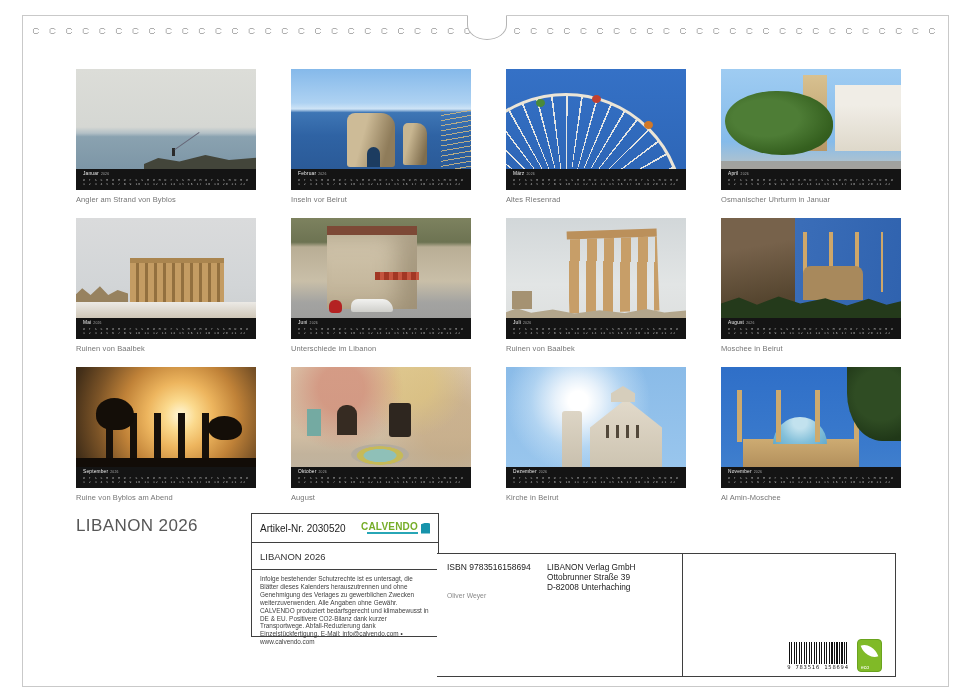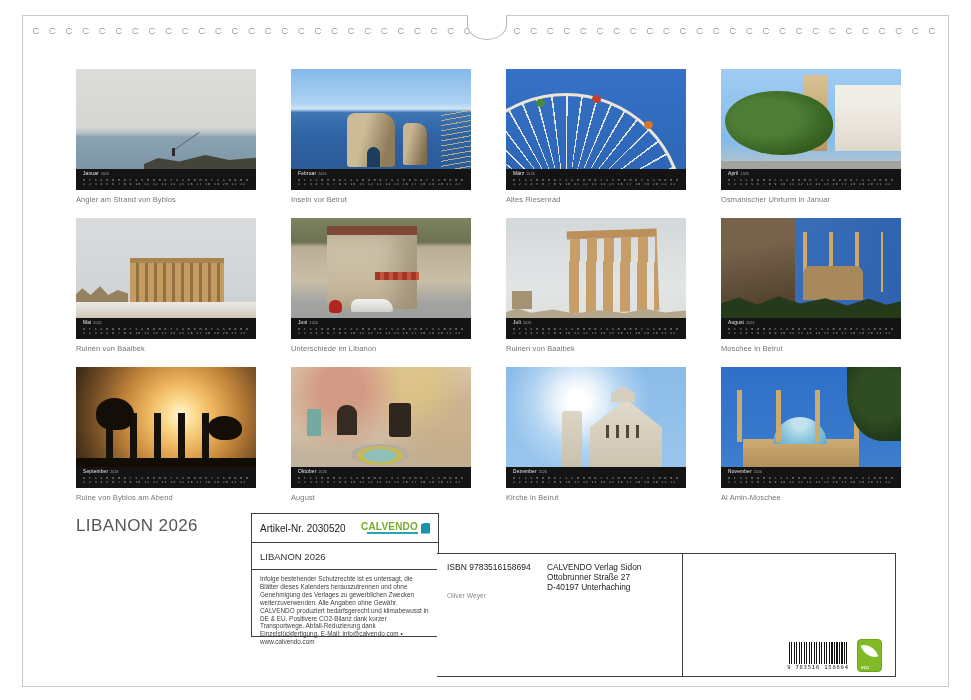--- a/index.html
+++ b/index.html
@@ -375,23 +375,23 @@
         </span>
       </div>
       <div class="bl-row2">LIBANON 2026</div>
       <div class="bl-row3">Infolge bestehender Schutzrechte ist es untersagt, die Blätter dieses Kalenders herauszutrennen und ohne Genehmigung des Verlages zu gewerblichen Zwecken weiterzuverwenden. Alle Angaben ohne Gewähr. CALVENDO produziert bedarfsgerecht und klimabewusst in DE &amp; EU. Positivere CO2-Bilanz dank kurzer Transportwege. Abfall-Reduzierung dank Einzelstückfertigung. E-Mail: info@calvendo.com • www.calvendo.com</div>
     </div>
 
     <div class="box-right">
       <div class="cellA">
         <div class="isbn">ISBN 9783516158694</div>
         <div class="addr">
-          <div>CALVENDO Verlag Sidon</div>
-          <div>Ottobrunner Straße 27</div>
-          <div>D-40197 Unterhaching</div>
+          <div>LIBANON Verlag GmbH</div>
+          <div>Ottobrunner Straße 39</div>
+          <div>D-82008 Unterhaching</div>
         </div>
         <div class="author">Oliver Weyer</div>
       </div>
       <div class="barcode">
         <div class="bars"></div>
         <div class="bdigits">9 783516 158694</div>
       </div>
       <div class="eco">
         <div class="eco-leaf"></div>
         <span class="eco-label">eco</span>

